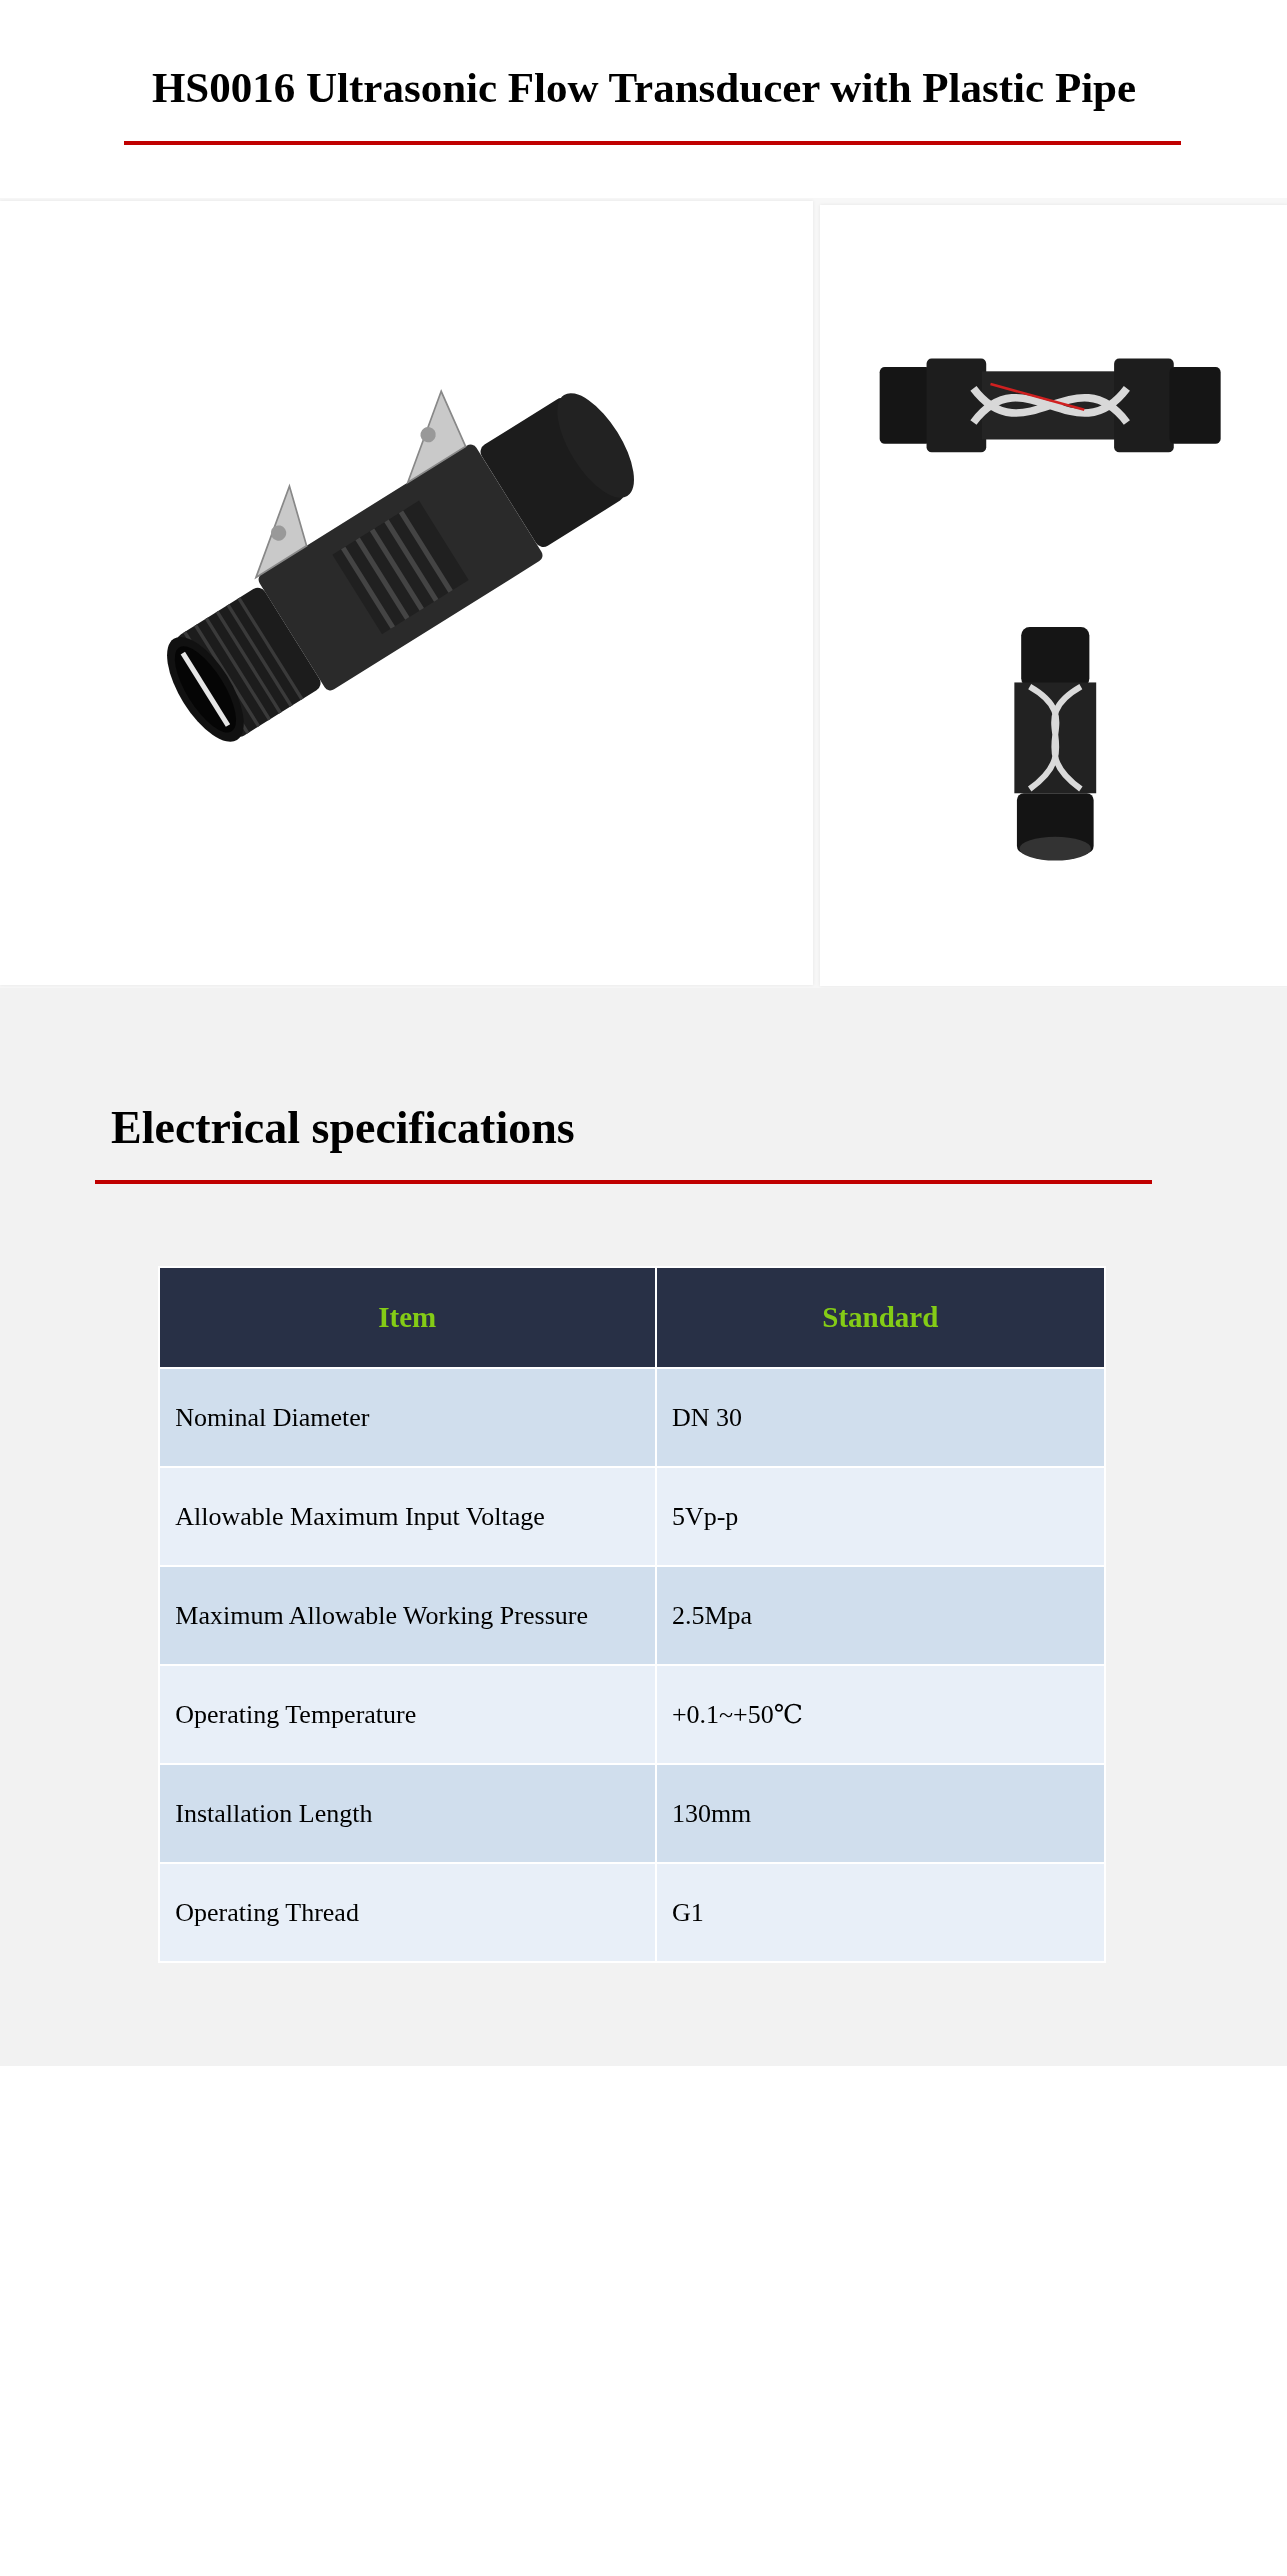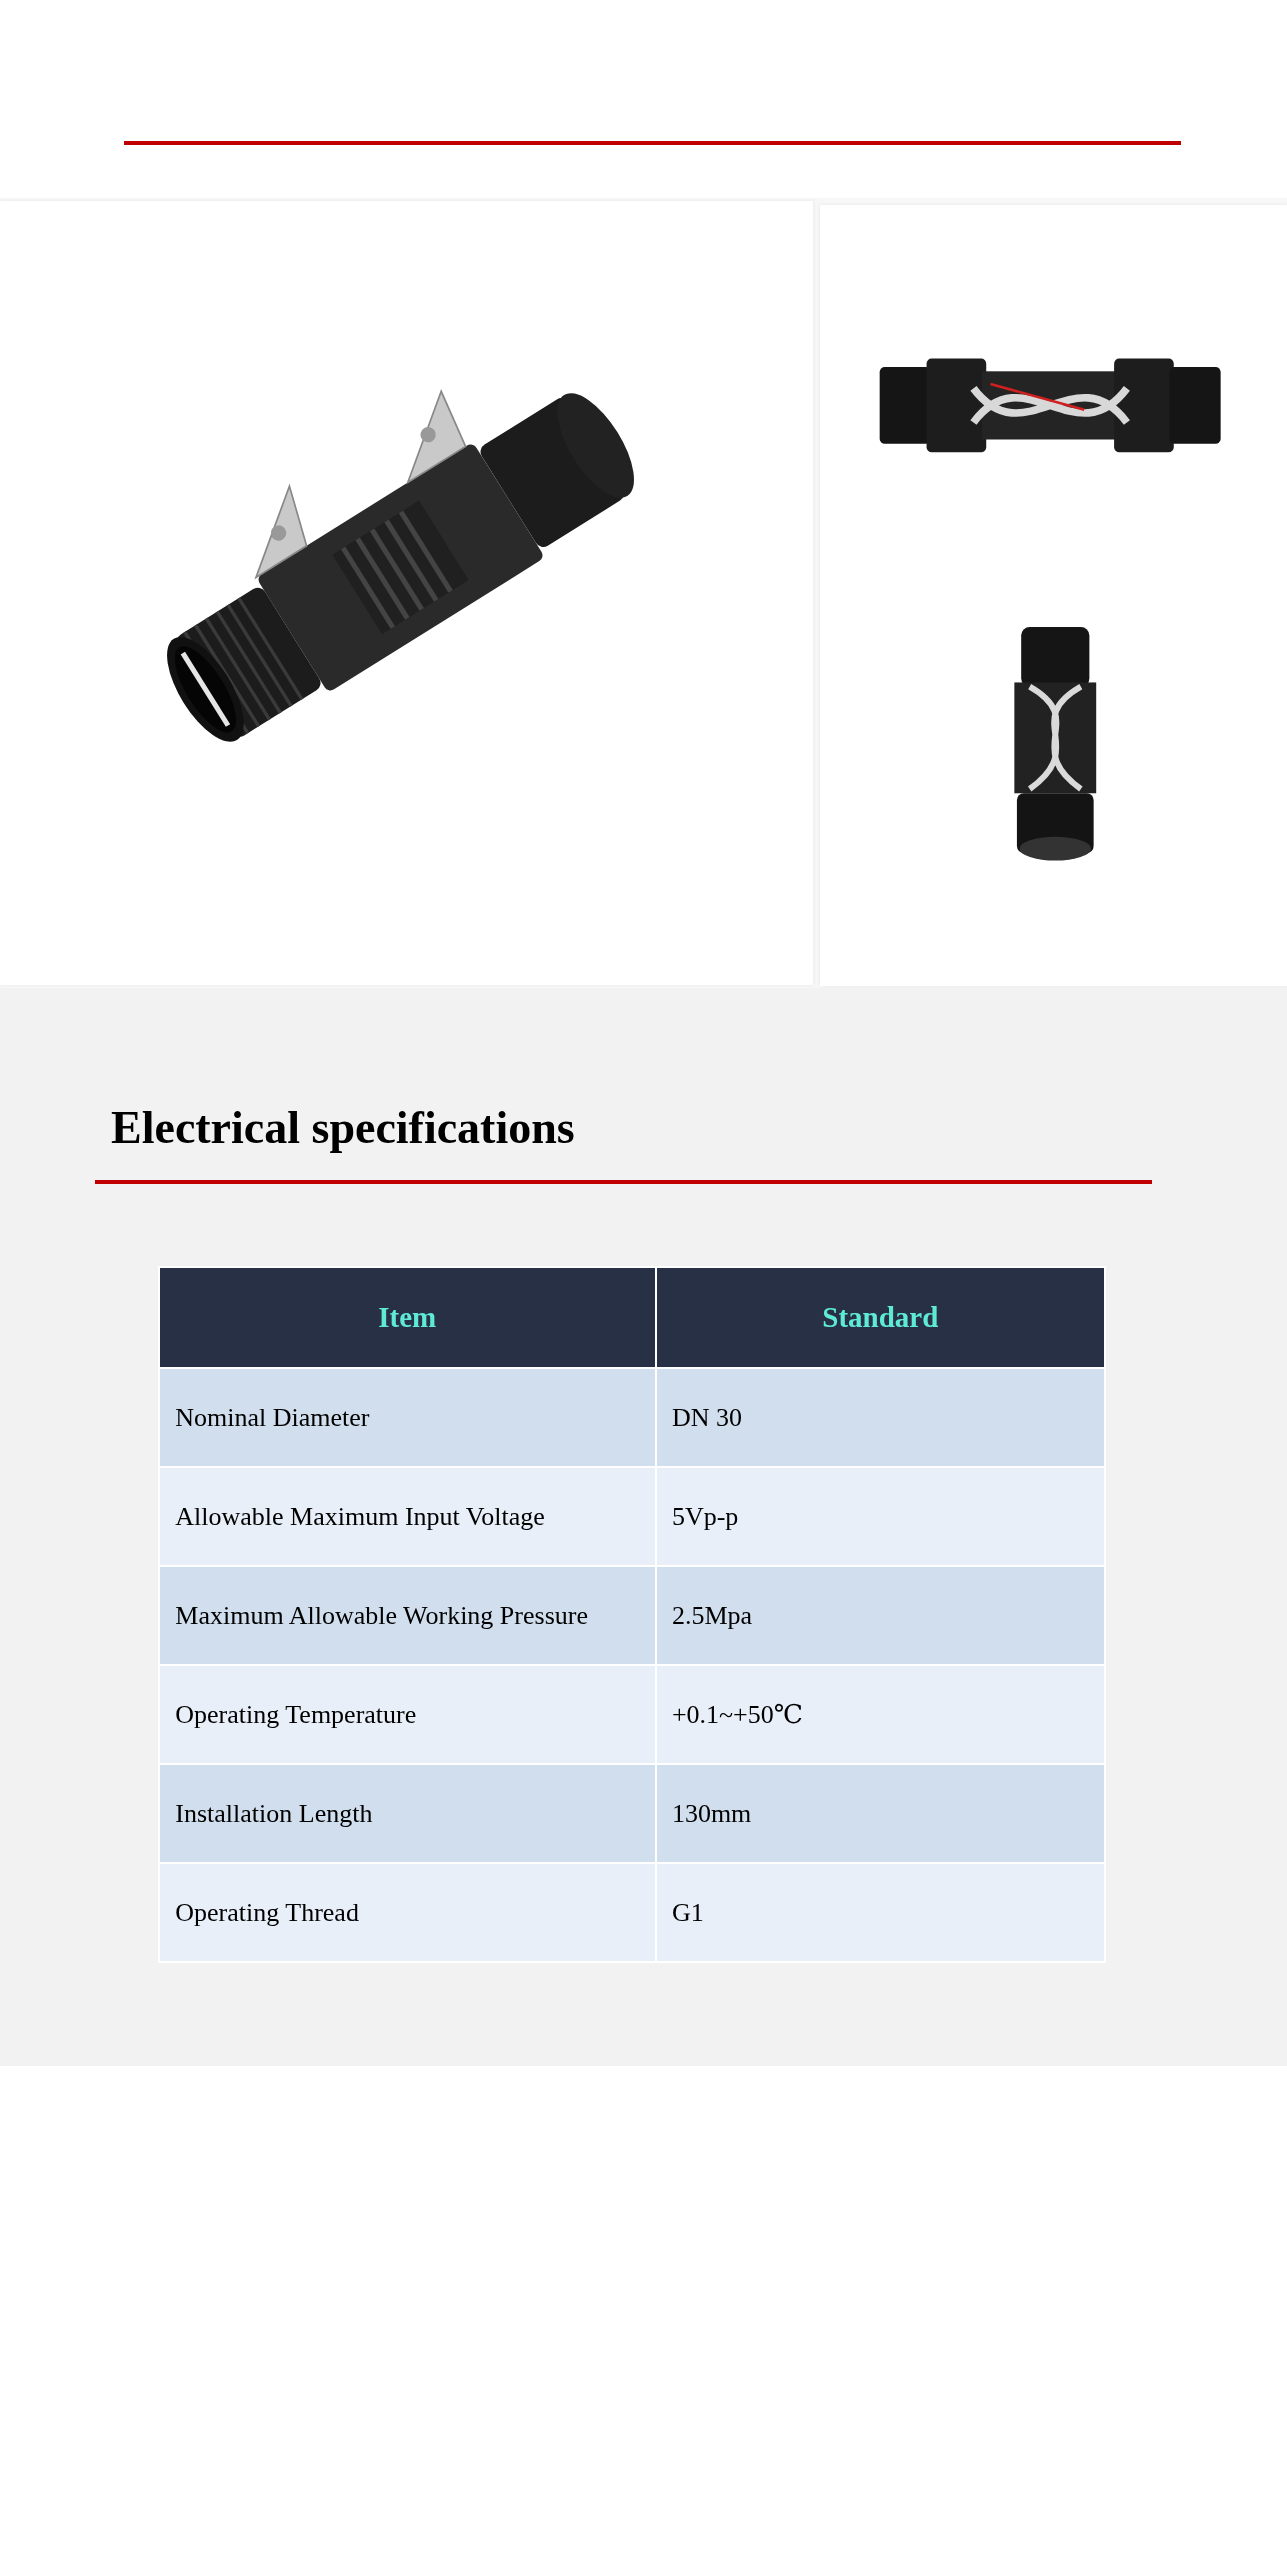--- a/index.html
+++ b/index.html
@@ -11,30 +11,31 @@
   .title-rule { position:absolute; left:124px; top:141px; width:1057px; height:4.3px; background:#c00000; }
   .gallery { position:absolute; left:0; top:198px; width:1288px; height:791px; background:#f7f7f7; }
   .panel { position:absolute; background:#fff; box-shadow:0 0 3.4px rgba(0,0,0,0.08); }
   .panel-main { left:0; top:3.4px; width:813px; height:784px; }
   .panel-side { left:820px; top:6.8px; width:468px; height:781px; }
   .gray { position:absolute; left:0; top:988px; width:1288px; height:1078px; background:#f2f2f2; }
   .section-title { position:absolute; left:111px; top:1101px; font-size:46px; font-weight:bold; margin:0; }
   .section-rule { position:absolute; left:95px; top:1180px; width:1057px; height:4.3px; background:#c00000; }
   table.specs { position:absolute; left:158px; top:1266px; width:948px; border-collapse:separate;
                 border-spacing:2.6px; background:#ffffff; }
-  table.specs th { background:#283046; color:#5eead4; font-size:29px; font-weight:bold; height:97px; text-align:center; }
+  table.specs th { background:#283046; color:#84cc16; font-size:29px; font-weight:bold; height:97px; text-align:center; }
   table.specs td { font-size:26px; height:97px; padding:0 15.3px; line-height:39px; vertical-align:middle; }
   table.specs tr.odd td { background:#d0deed; }
   table.specs tr.even td { background:#e8eff8; }
   table.specs td.c1 { width:464px; }
 </style>
 </head>
 <body>
 
 <div class="title-wrap">
+  <h1 class="page-title">HS0016 Ultrasonic Flow Transducer with Plastic Pipe</h1>
   <div class="title-rule"></div>
 </div>
 
 <div class="gallery">
   <div class="panel panel-main">
     <svg width="813" height="784" viewBox="0 0 954 920">
       <g transform="translate(470,430) rotate(-32)">
         <rect x="-270" y="-70" width="120" height="140" rx="10" fill="#1c1c1c"></rect>
         <g stroke="#3a3a3a" stroke-width="4">
           <line x1="-255" y1="-70" x2="-255" y2="70"></line>

